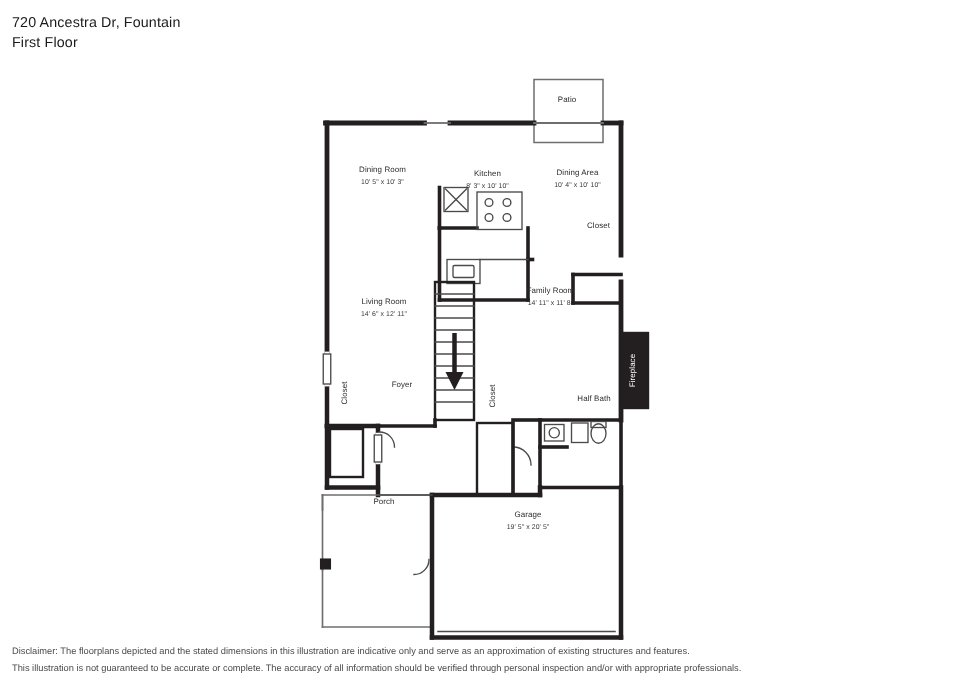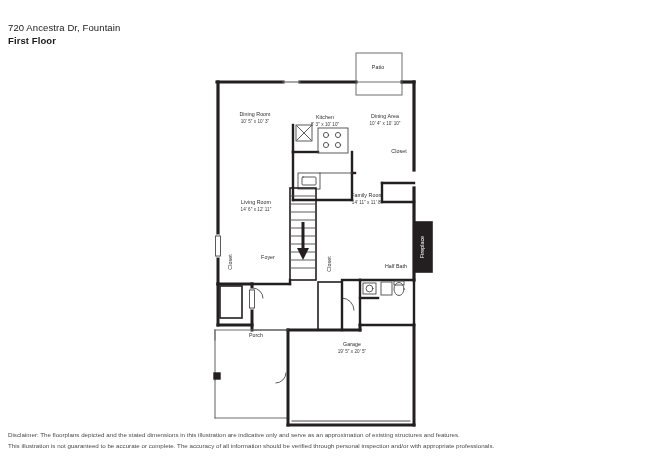--- a/index.html
+++ b/index.html
@@ -15,32 +15,30 @@
     color: #222222;
     overflow: hidden;
   }
 
   
   #header {
     position: absolute;
     left: 8px;
     top: 10px;
     line-height: 1.35;
-    margin-top: 12px;
   }
   #header .addr {
     font-size: 9.5px;
     color: #1a1a1a;
     letter-spacing: 0.1px;
   }
   #header .floor {
     font-size: 9.5px;
     color: #1a1a1a;
     letter-spacing: 0.1px;
-    font-weight: bold;
   }
 
   
   #footer {
     position: absolute;
     left: 8px;
     bottom: 9px;
     width: 620px;
     line-height: 1.8;
   }

